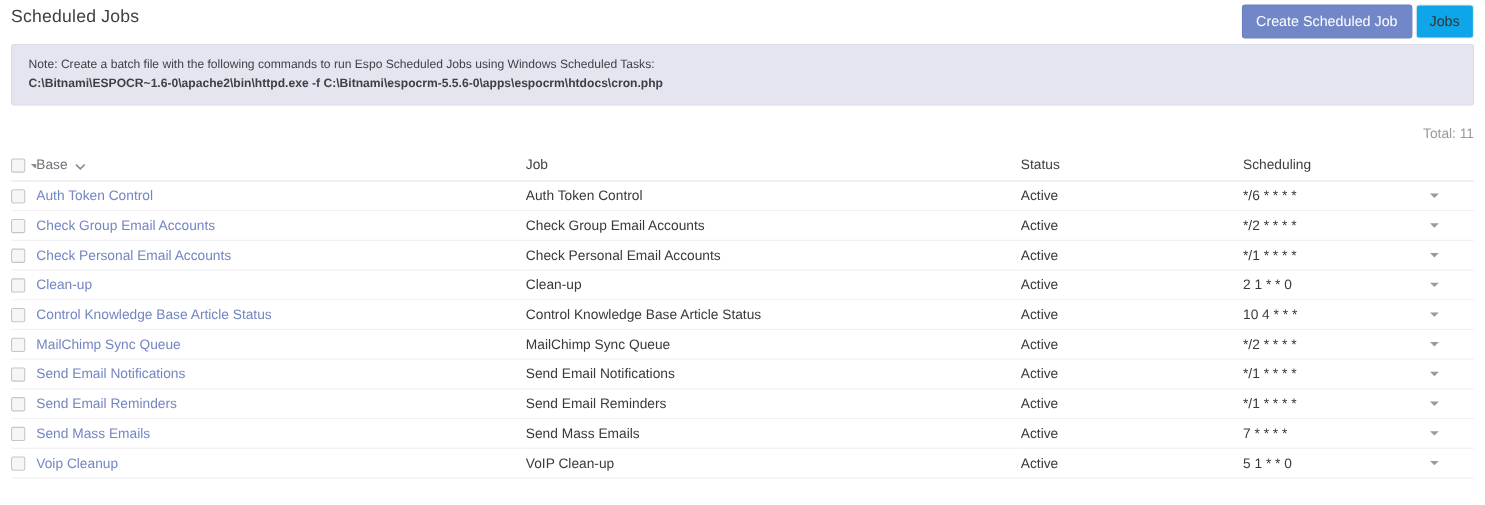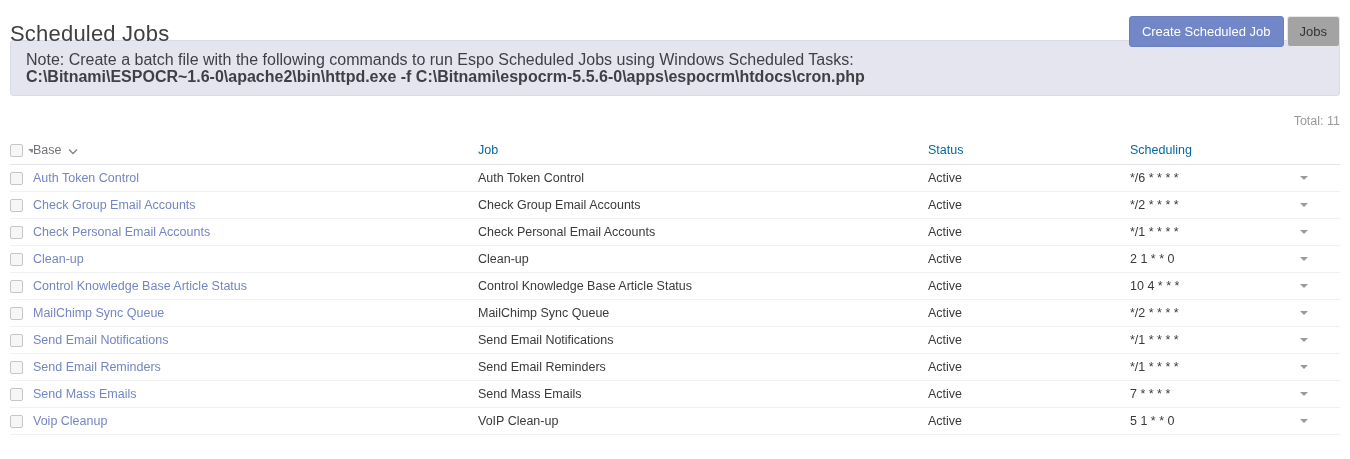--- a/index.html
+++ b/index.html
@@ -7,54 +7,54 @@
   body {
     font-family: "Liberation Sans", "DejaVu Sans", sans-serif;
     color: #333;
     position: relative;
   }
   .container { padding: 0 10px; position: relative; }
 
   
   .page-header { position: relative; height: 36px; }
   .page-title {
-    font-size: 22px; font-weight: 400; color: #404040;
-    padding-top: 21px; letter-spacing: .2px;
-  }
-  .header-buttons { position: absolute; top: 16px; right: 0; display: flex; }
+    font-size: 16px; font-weight: 400; color: #404040;
+    padding-top: 7px; letter-spacing: .2px;
+  }
+  .header-buttons { position: absolute; top: 4px; right: 0; display: flex; }
   .btn {
     display: inline-block; border: 1px solid transparent; cursor: pointer;
     font-size: 13px; line-height: 1; padding: 8px 12px; border-radius: 3px;
     font-family: inherit;
   }
   .btn-primary { background: #7287c8; border-color: #6c80be; color: #fff; margin-right: 3px; }
-  .btn-default { background: #a3a3a3; border-color: #e7e7e7; color: #333; }
+  .btn-default { background: #0ea5e9; border-color: #e7e7e7; color: #333; }
 
   
   .note-panel {
     background: #e4e5ef; border: 1px solid #dadbe8; border-radius: 3px;
-    padding: 10px 15px; font-size: 16px; line-height: 17px; color: #3f3f46;
+    padding: 10px 15px; font-size: 11px; line-height: 17px; color: #3f3f46;
     margin-top: 4px;
   }
   .note-command { font-weight: 700; }
 
   
   .total-row {
     text-align: right; color: #9a9a9a; font-size: 12.5px;
     margin-top: 16px; height: 18px; line-height: 18px;
   }
 
   
   table.list { width: 100%; border-collapse: collapse; table-layout: fixed; margin-top: 7px; }
   table.list th, table.list td {
     text-align: left; font-weight: 400; vertical-align: middle;
     white-space: nowrap; overflow: hidden;
   }
   thead th {
-    height: 27px; font-size: 12.5px; color: #0369a1;
+    height: 27px; font-size: 12.5px; color: #404040;
     border-bottom: 1px solid #e3e3ec;
   }
   thead th.col-name-h { color: #72727a; }
   tbody td { height: 27px; font-size: 12.5px; border-bottom: 1px solid #f0f0f5; color: #333; }
   tbody tr:last-child td { border-bottom: 1px solid #f0f0f5; }
 
   .cell-name a { color: #7486c2; text-decoration: none; cursor: pointer; }
   .cell-status, .cell-job, .cell-scheduling { color: #3a3a3a; }
 
   

